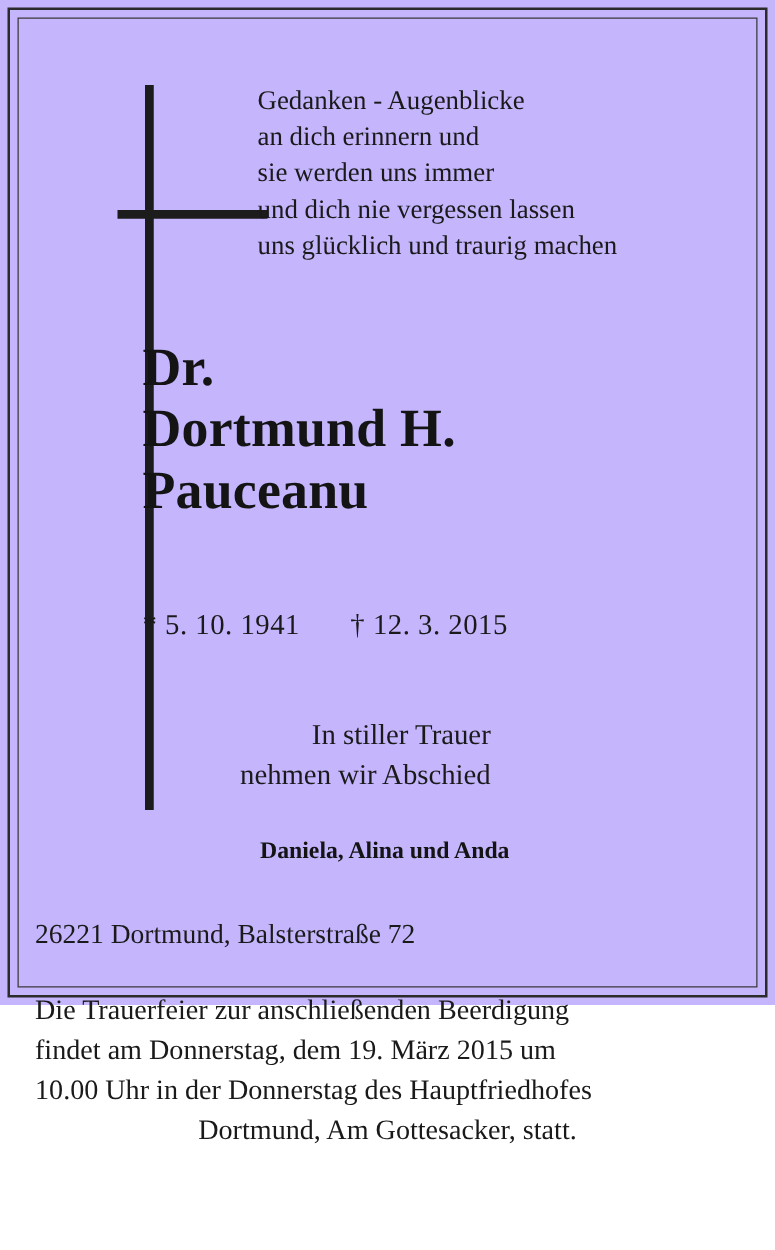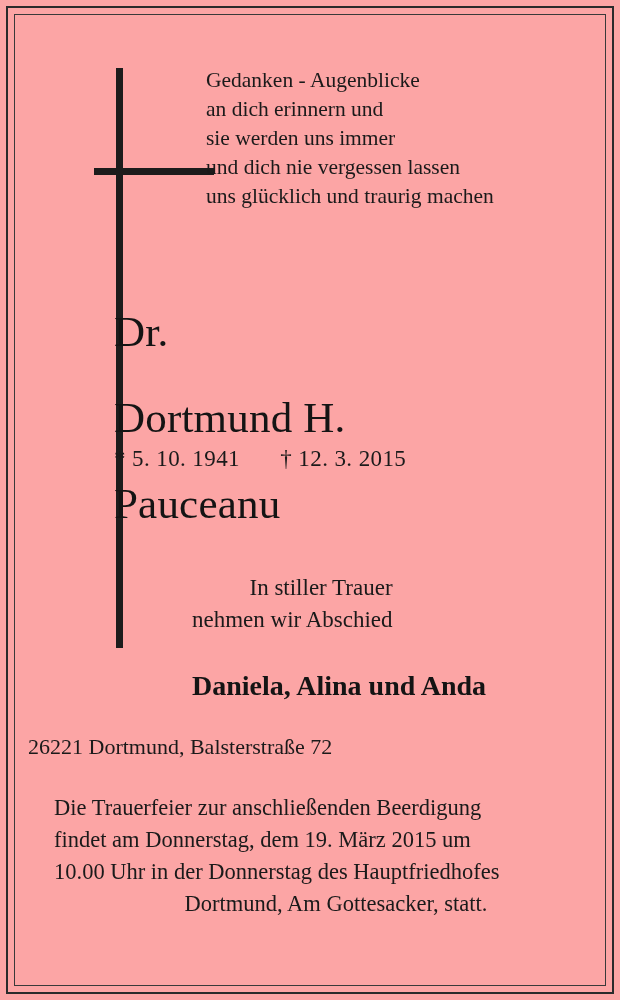--- a/index.html
+++ b/index.html
@@ -10,22 +10,22 @@
   body {
     width: 620px;
     height: 1000px;
     font-family: "Liberation Serif", serif;
     color: #1a1a1a;
     overflow: hidden;
   }
   .page {
     position: relative;
     width: 620px;
-    height: 1000px;
-    background: #fca5a5;
+    height: 804px;
+    background: #c4b5fd;
     box-sizing: border-box;
   }
   
   .frame-outer {
     position: absolute;
     left: 6px;
     top: 6px;
     right: 6px;
     bottom: 6px;
     border: 2px solid #2b2b2b;
@@ -89,31 +89,30 @@
   }
 
   
   .nameblock {
     position: absolute;
     left: 92px;
     top: 248px;
     width: 480px;
   }
   .nameblock .nm {
-    font-weight: normal;
+    font-weight: bold;
     font-size: 43px;
     line-height: 49px;
     letter-spacing: 0.2px;
     color: #141414;
-    margin-top: 37px;
   }
   .dates {
     position: absolute;
     left: 92px;
-    top: 424px;
+    top: 465px;
     font-size: 23px;
     letter-spacing: 0.4px;
     color: #1a1a1a;
   }
   .dates .gap {
     display: inline-block;
     width: 28px;
   }
 
   
@@ -121,23 +120,23 @@
     position: absolute;
     left: 170px;
     top: 550px;
     font-size: 23px;
     line-height: 32px;
     color: #1a1a1a;
     text-align: right;
   }
   .family {
     position: absolute;
-    left: 170px;
+    left: 186px;
     top: 648px;
-    font-size: 28px;
+    font-size: 19px;
     font-weight: bold;
     color: #141414;
   }
 
   
   .address {
     position: absolute;
     left: 6px;
     top: 712px;
     font-size: 22px;
@@ -148,21 +147,20 @@
   .notice {
     position: absolute;
     left: 6px;
     top: 770px;
     width: 564px;
     font-size: 22.5px;
     line-height: 32px;
     text-align: justify;
     text-justify: inter-word;
     color: #1a1a1a;
-    margin-left: 26px;
   }
   .notice .lastline {
     text-align: center;
   }
 </style>
 </head>
 <body>
 
 <div class="page">
 

